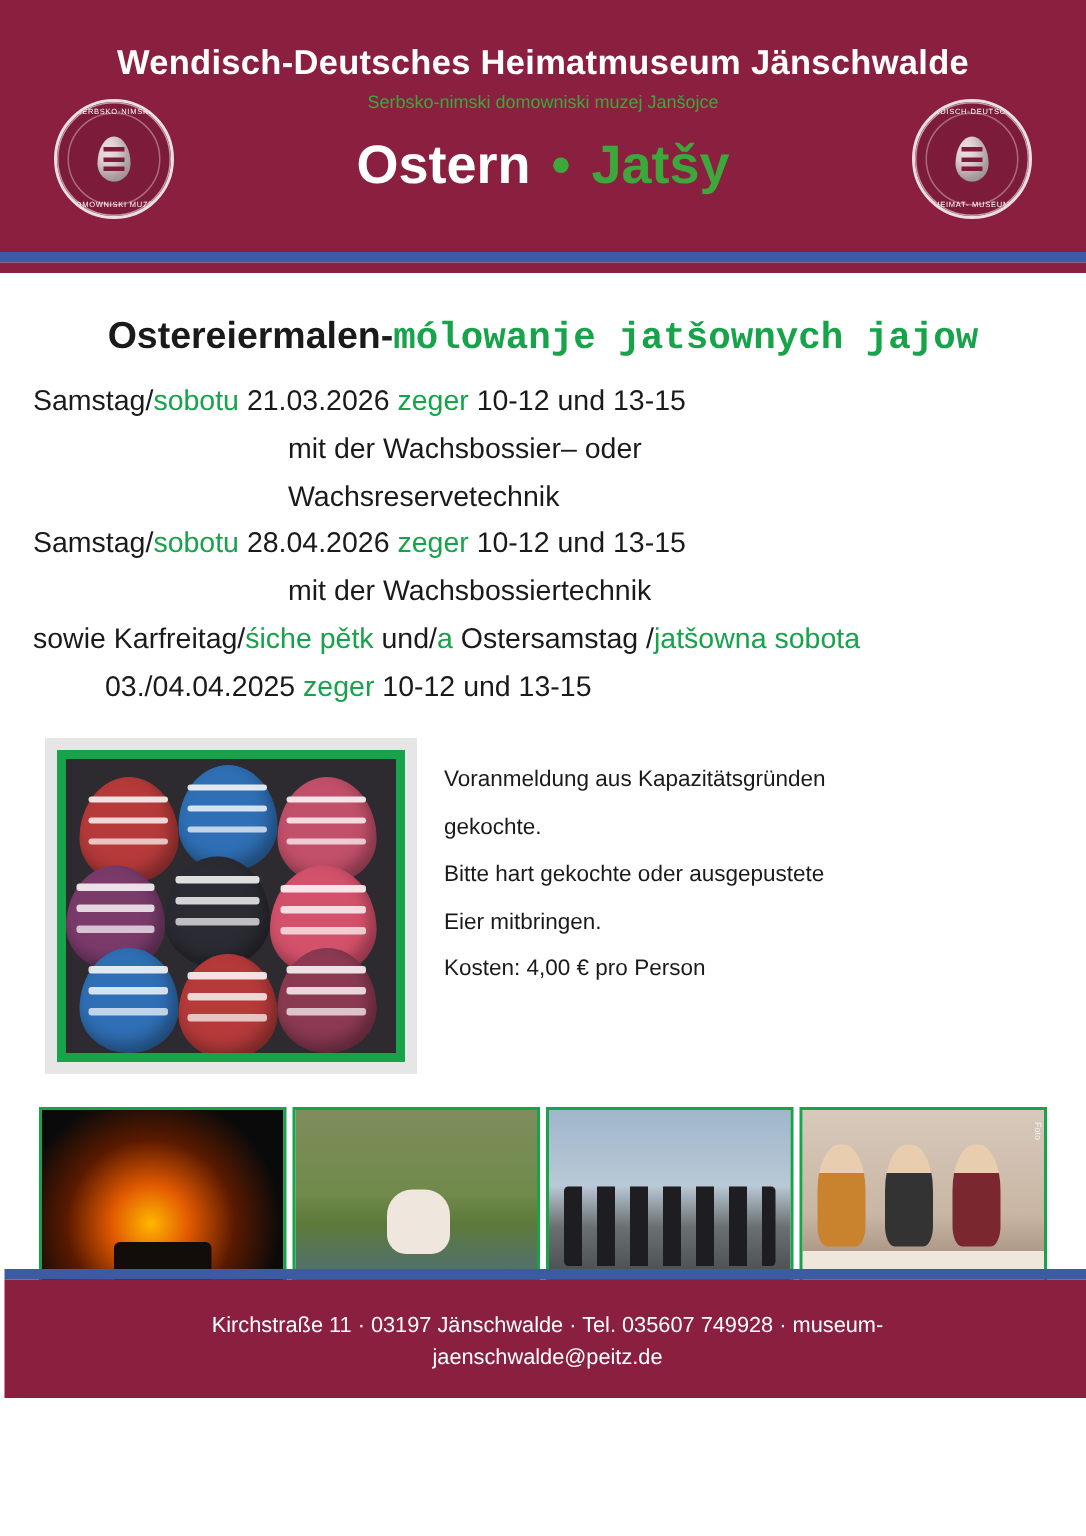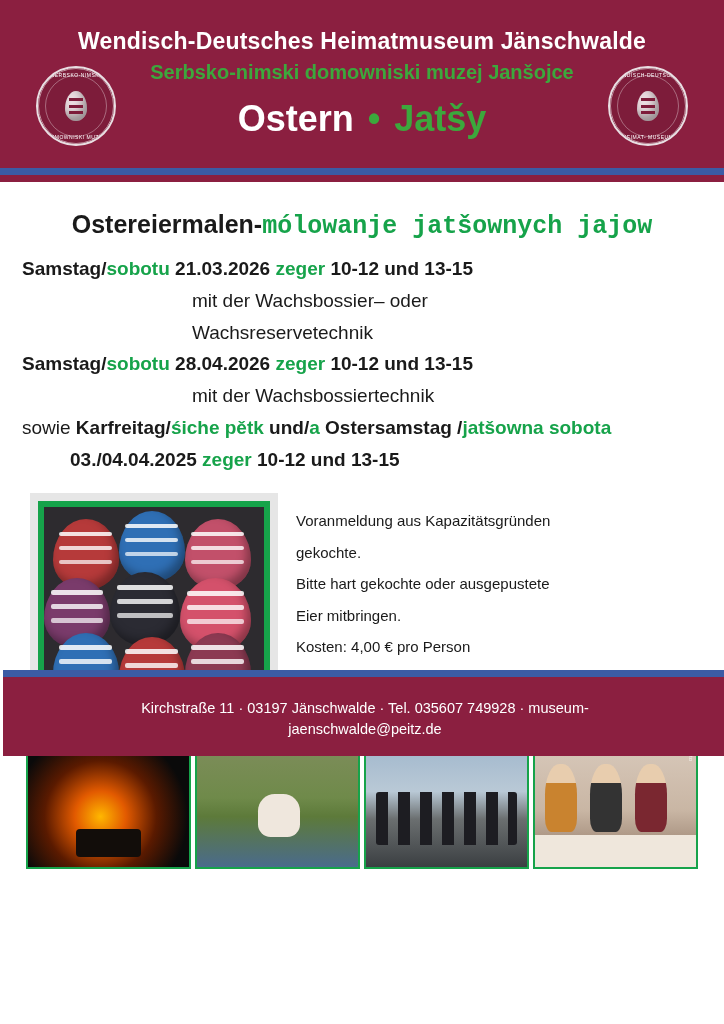--- a/index.html
+++ b/index.html
@@ -10,21 +10,21 @@
     width: 724px;
     height: 1024px;
     background: #ffffff;
     font-family: "Liberation Sans", sans-serif;
     overflow: hidden;
     position: relative;
   }
 
   .poster {
     width: 724px;
-    height: 756px;
+    height: 932px;
     position: relative;
     background: #ffffff;
     box-sizing: border-box;
   }
 
   
   .header {
     position: relative;
     width: 724px;
     height: 168px;
@@ -36,23 +36,23 @@
     text-align: center;
     color: #ffffff;
     font-size: 23px;
     font-weight: bold;
     padding-top: 28px;
     letter-spacing: 0.2px;
   }
   .header-subtitle {
     text-align: center;
     color: #3ca83c;
-    font-size: 20px;
+    font-size: 12px;
     padding-top: 6px;
-    font-weight: bold;
+    font-weight: normal;
   }
   .header-main {
     text-align: center;
     padding-top: 14px;
     font-size: 36px;
     font-weight: bold;
   }
   .header-main .de { color: #ffffff; }
   .header-main .dot { color: #3ca83c; margin: 0 14px; }
   .header-main .sorb { color: #3ca83c; }
@@ -149,21 +149,21 @@
   .section-title .sorb { color: #16a34a; font-family: Liberation Mono, monospace; }
 
   .line {
     font-size: 19px;
     margin: 0 0 8px 0;
     color: #1a1a1a;
     line-height: 1.25;
   }
   .line.indent { padding-left: 170px; font-weight: normal; }
   .line.center-ish { padding-left: 48px; }
-  .bold { font-weight: bold; }
+  .bold { font-weight: normal; }
   .green { color: #16a34a; }
   .dark { color: #1a1a1a; }
 
   
   .mid {
     display: flex;
     margin-top: 22px;
     align-items: flex-start;
   }
   .egg-photo {

